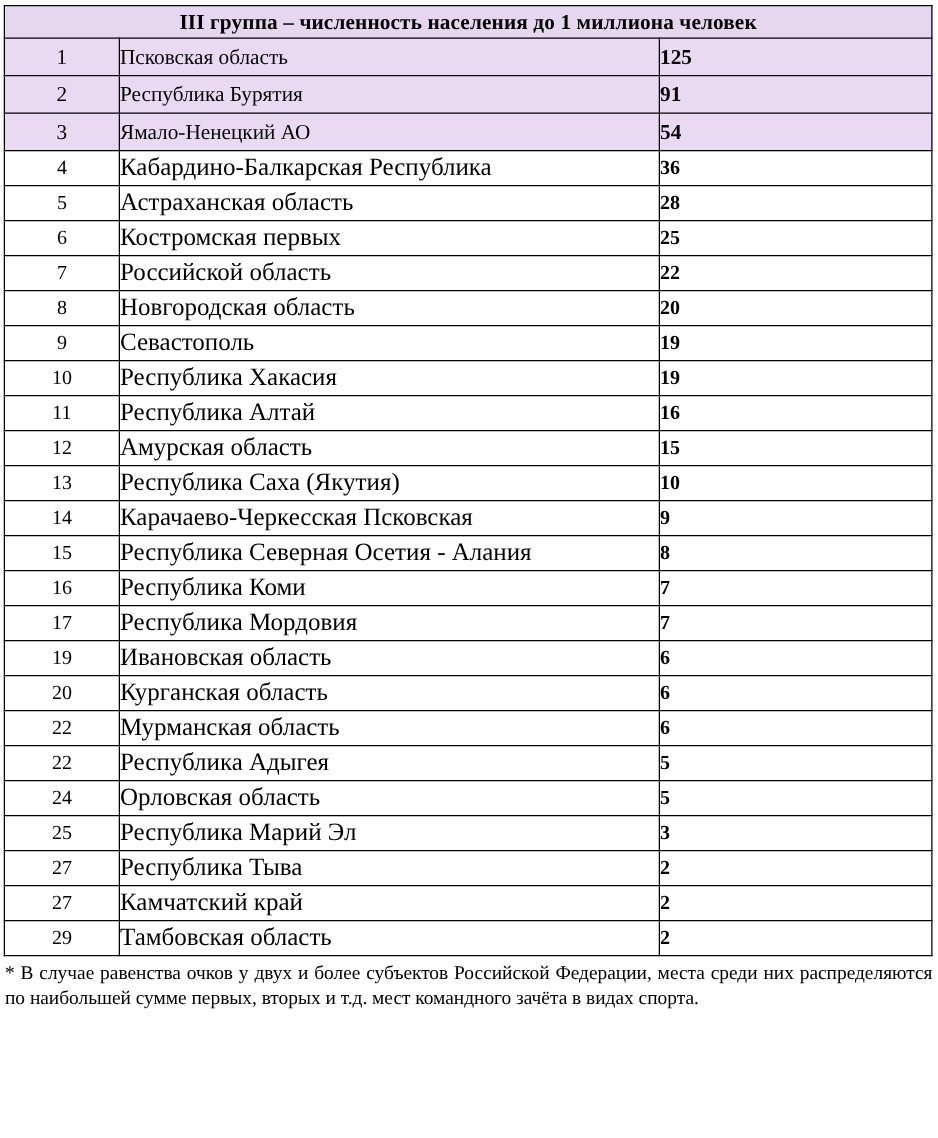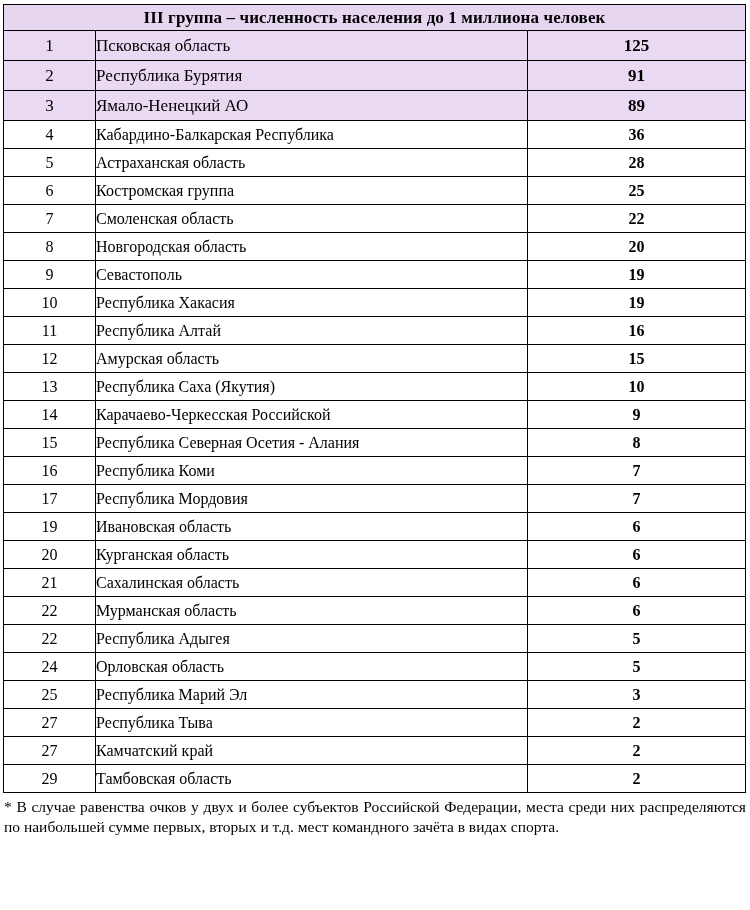--- a/index.html
+++ b/index.html
@@ -45,27 +45,26 @@
     letter-spacing: 0.1px;
   }
   .rank-cell {
     text-align: center;
     font-size: 16px;
     height: 27px;
     line-height: 27px;
   }
   .name-cell {
     text-align: left;
-    font-size: 16px;
+    font-size: 20px;
     height: 27px;
     line-height: 27px;
     padding-left: 12px;
   }
   .points-cell {
-    text-align: center;
     font-size: 16px;
     font-weight: bold;
     height: 27px;
     line-height: 27px;
   }
   tr.highlight .rank-cell,
   tr.highlight .name-cell,
   tr.highlight .points-cell {
     background: #ead9f3;
   }
@@ -107,40 +106,40 @@
           <td class="points-cell">125</td>
         </tr>
         <tr class="highlight top-row">
           <td class="rank-cell">2</td>
           <td class="name-cell">Республика Бурятия</td>
           <td class="points-cell">91</td>
         </tr>
         <tr class="highlight top-row">
           <td class="rank-cell">3</td>
           <td class="name-cell">Ямало-Ненецкий АО</td>
-          <td class="points-cell">89</td>
+          <td class="points-cell">54</td>
         </tr>
         <tr>
           <td class="rank-cell">4</td>
           <td class="name-cell">Кабардино-Балкарская Республика</td>
           <td class="points-cell">36</td>
         </tr>
         <tr>
           <td class="rank-cell">5</td>
           <td class="name-cell">Астраханская область</td>
           <td class="points-cell">28</td>
         </tr>
         <tr>
           <td class="rank-cell">6</td>
-          <td class="name-cell">Костромская группа</td>
+          <td class="name-cell">Костромская первых</td>
           <td class="points-cell">25</td>
         </tr>
         <tr>
           <td class="rank-cell">7</td>
-          <td class="name-cell">Смоленская область</td>
+          <td class="name-cell">Российской область</td>
           <td class="points-cell">22</td>
         </tr>
         <tr>
           <td class="rank-cell">8</td>
           <td class="name-cell">Новгородская область</td>
           <td class="points-cell">20</td>
         </tr>
         <tr>
           <td class="rank-cell">9</td>
           <td class="name-cell">Севастополь</td>
@@ -161,21 +160,21 @@
           <td class="name-cell">Амурская область</td>
           <td class="points-cell">15</td>
         </tr>
         <tr>
           <td class="rank-cell">13</td>
           <td class="name-cell">Республика Саха (Якутия)</td>
           <td class="points-cell">10</td>
         </tr>
         <tr>
           <td class="rank-cell">14</td>
-          <td class="name-cell">Карачаево-Черкесская Российской</td>
+          <td class="name-cell">Карачаево-Черкесская Псковская</td>
           <td class="points-cell">9</td>
         </tr>
         <tr>
           <td class="rank-cell">15</td>
           <td class="name-cell">Республика Северная Осетия - Алания</td>
           <td class="points-cell">8</td>
         </tr>
         <tr>
           <td class="rank-cell">16</td>
           <td class="name-cell">Республика Коми</td>
@@ -190,25 +189,20 @@
           <td class="rank-cell">19</td>
           <td class="name-cell">Ивановская область</td>
           <td class="points-cell">6</td>
         </tr>
         <tr>
           <td class="rank-cell">20</td>
           <td class="name-cell">Курганская область</td>
           <td class="points-cell">6</td>
         </tr>
         <tr>
-          <td class="rank-cell">21</td>
-          <td class="name-cell">Сахалинская область</td>
-          <td class="points-cell">6</td>
-        </tr>
-        <tr>
           <td class="rank-cell">22</td>
           <td class="name-cell">Мурманская область</td>
           <td class="points-cell">6</td>
         </tr>
         <tr>
           <td class="rank-cell">22</td>
           <td class="name-cell">Республика Адыгея</td>
           <td class="points-cell">5</td>
         </tr>
         <tr>

